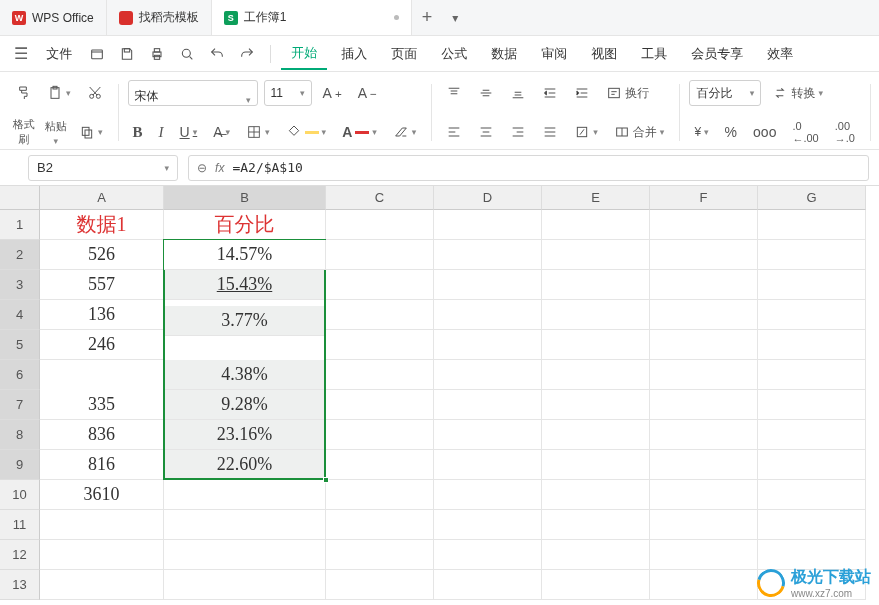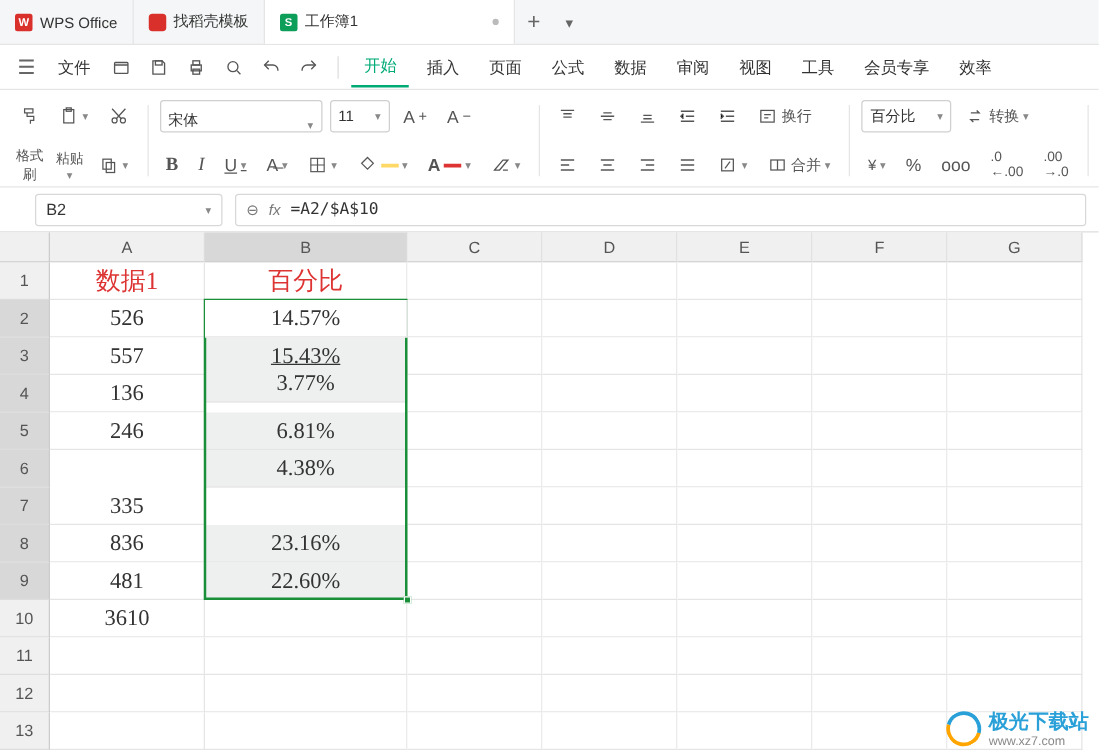--- a/index.html
+++ b/index.html
@@ -379,53 +379,53 @@
           <div class="cell" style="left: 610px; top: 30px; width: 108px; height: 30px;"></div>
           <div class="cell" style="left: 718px; top: 30px; width: 108px; height: 30px;"></div>
           <div class="cell" style="left: 0px; top: 60px; width: 124px; height: 30px; font-family: Liberation Serif, serif;">557</div>
           <div class="cell selbg" style="left: 124px; top: 60px; width: 162px; height: 30px; text-decoration: underline;">15.43%</div>
           <div class="cell" style="left: 286px; top: 60px; width: 108px; height: 30px;"></div>
           <div class="cell" style="left: 394px; top: 60px; width: 108px; height: 30px;"></div>
           <div class="cell" style="left: 502px; top: 60px; width: 108px; height: 30px;"></div>
           <div class="cell" style="left: 610px; top: 60px; width: 108px; height: 30px;"></div>
           <div class="cell" style="left: 718px; top: 60px; width: 108px; height: 30px;"></div>
           <div class="cell" style="left: 0px; top: 90px; width: 124px; height: 30px;">136</div>
-          <div class="cell selbg" style="left: 124px; top: 82px; width: 162px; height: 30px;">3.77%</div>
+          <div class="cell selbg" style="left: 124px; top: 96px; width: 162px; height: 30px;">3.77%</div>
           <div class="cell" style="left: 286px; top: 90px; width: 108px; height: 30px;"></div>
           <div class="cell" style="left: 394px; top: 90px; width: 108px; height: 30px;"></div>
           <div class="cell" style="left: 502px; top: 90px; width: 108px; height: 30px;"></div>
           <div class="cell" style="left: 610px; top: 90px; width: 108px; height: 30px;"></div>
           <div class="cell" style="left: 718px; top: 90px; width: 108px; height: 30px;"></div>
           <div class="cell" style="left: 0px; top: 120px; width: 124px; height: 30px;">246</div>
-          <div class="cell selbg" style="left: 124px; top: 120px; width: 162px; height: 30px;">6.81%</div>
           <div class="cell" style="left: 286px; top: 120px; width: 108px; height: 30px;"></div>
           <div class="cell" style="left: 394px; top: 120px; width: 108px; height: 30px;"></div>
           <div class="cell" style="left: 502px; top: 120px; width: 108px; height: 30px;"></div>
           <div class="cell" style="left: 610px; top: 120px; width: 108px; height: 30px;"></div>
           <div class="cell" style="left: 718px; top: 120px; width: 108px; height: 30px;"></div>
           <div class="cell selbg" style="left: 124px; top: 150px; width: 162px; height: 30px;">4.38%</div>
           <div class="cell" style="left: 286px; top: 150px; width: 108px; height: 30px;"></div>
           <div class="cell" style="left: 394px; top: 150px; width: 108px; height: 30px;"></div>
           <div class="cell" style="left: 502px; top: 150px; width: 108px; height: 30px;"></div>
           <div class="cell" style="left: 610px; top: 150px; width: 108px; height: 30px;"></div>
           <div class="cell" style="left: 718px; top: 150px; width: 108px; height: 30px;"></div>
           <div class="cell" style="left: 0px; top: 180px; width: 124px; height: 30px;">335</div>
+          <div class="cell selbg" style="left: 124px; top: 180px; width: 162px; height: 30px;">9.28%</div>
           <div class="cell" style="left: 286px; top: 180px; width: 108px; height: 30px;"></div>
           <div class="cell" style="left: 394px; top: 180px; width: 108px; height: 30px;"></div>
           <div class="cell" style="left: 502px; top: 180px; width: 108px; height: 30px;"></div>
           <div class="cell" style="left: 610px; top: 180px; width: 108px; height: 30px;"></div>
           <div class="cell" style="left: 718px; top: 180px; width: 108px; height: 30px;"></div>
           <div class="cell" style="left: 0px; top: 210px; width: 124px; height: 30px;">836</div>
           <div class="cell selbg" style="left: 124px; top: 210px; width: 162px; height: 30px;">23.16%</div>
           <div class="cell" style="left: 286px; top: 210px; width: 108px; height: 30px;"></div>
           <div class="cell" style="left: 394px; top: 210px; width: 108px; height: 30px;"></div>
           <div class="cell" style="left: 502px; top: 210px; width: 108px; height: 30px;"></div>
           <div class="cell" style="left: 610px; top: 210px; width: 108px; height: 30px;"></div>
           <div class="cell" style="left: 718px; top: 210px; width: 108px; height: 30px;"></div>
-          <div class="cell" style="left: 0px; top: 240px; width: 124px; height: 30px;">481</div>
+          <div class="cell" style="left: 0px; top: 240px; width: 124px; height: 30px;">816</div>
           <div class="cell selbg" style="left: 124px; top: 240px; width: 162px; height: 30px;">22.60%</div>
           <div class="cell" style="left: 286px; top: 240px; width: 108px; height: 30px;"></div>
           <div class="cell" style="left: 394px; top: 240px; width: 108px; height: 30px;"></div>
           <div class="cell" style="left: 502px; top: 240px; width: 108px; height: 30px;"></div>
           <div class="cell" style="left: 610px; top: 240px; width: 108px; height: 30px;"></div>
           <div class="cell" style="left: 718px; top: 240px; width: 108px; height: 30px;"></div>
           <div class="cell" style="left: 0px; top: 270px; width: 124px; height: 30px; text-align: center;">3610</div>
           <div class="cell" style="left: 124px; top: 270px; width: 162px; height: 30px;"></div>
           <div class="cell" style="left: 286px; top: 270px; width: 108px; height: 30px;"></div>
           <div class="cell" style="left: 394px; top: 270px; width: 108px; height: 30px;"></div>

